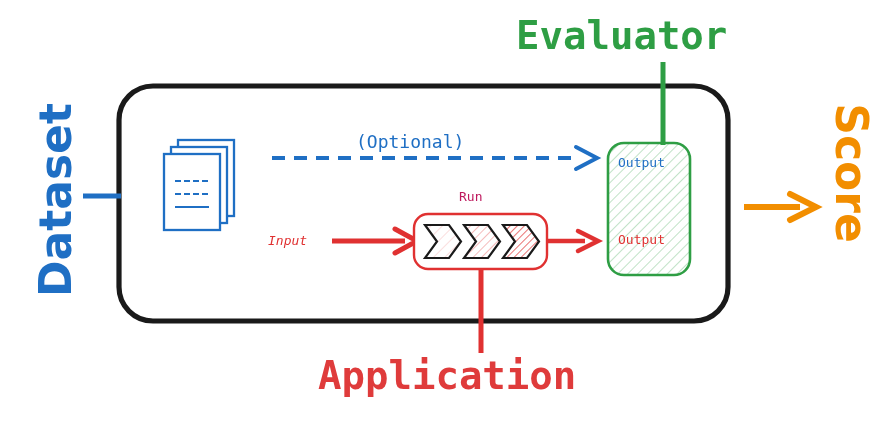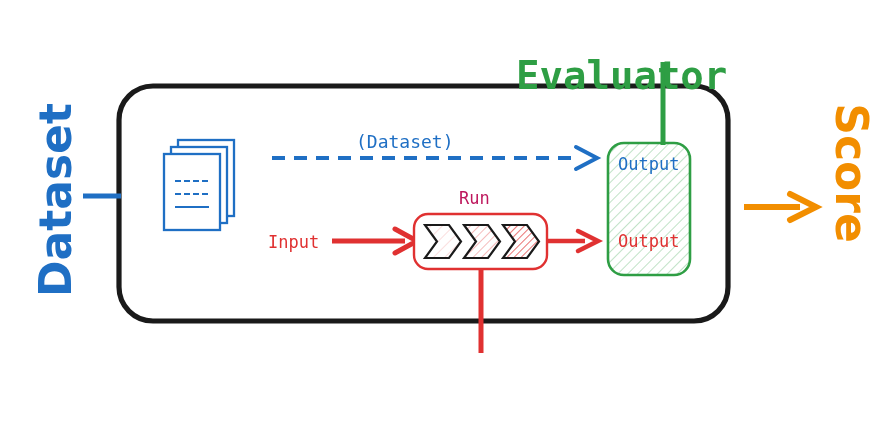--- a/index.html
+++ b/index.html
@@ -49,41 +49,40 @@
     transform-origin: center center;
     width: 160px;
     text-align: center;
     color: #f28e00;
   }
   
   .big-title {
     font-family: "DejaVu Sans Mono", "Liberation Mono", monospace;
     font-weight: bold;
     font-size: 39px;
-    margin-top: 40px;
   }
   #evaluator-title {
     left: 516px;
     top: 16px;
     color: #2e9e44;
   }
   #application-title {
     left: 318px;
     top: 356px;
     color: #df3b3b;
   }
   
   .small-label {
     font-family: "DejaVu Sans Mono", "Liberation Mono", monospace;
-    font-size: 17px;
+    font-size: 13px;
     font-weight: normal;
   }
   #examples-label { left: 150px; top: 244px; color: #1f6fc4; }
   #optional-label { left: 356px; top: 133px; color: #1f6fc4; font-size: 18px; }
-  #input-label    { left: 268px; top: 234px; color: #e03131; }
+  #input-label    { left: 268px; top: 234px; color: #e03131; font-style: italic; }
   #run-label      { left: 459px; top: 190px; color: #be185d; }
   #output-top-label    { left: 618px; top: 156px; color: #1f6fc4; }
   #output-bottom-label { left: 618px; top: 233px; color: #e03131; }
 </style>
 </head>
 <body>
 
 <div id="stage">
 
   <svg id="svg-layer" viewBox="0 0 887 421">
@@ -162,25 +161,26 @@
     <g>
       <line x1="744" y1="207" x2="800" y2="207" stroke="#f28e00" stroke-width="6"></line>
       <polyline points="790,194 816,207 790,220" fill="none" stroke="#f28e00" stroke-width="6" stroke-linecap="round" stroke-linejoin="miter"></polyline>
     </g>
   </svg>
 
   <div class="lbl side-title" id="dataset-title">Dataset</div>
 
   <div class="lbl big-title" id="evaluator-title">Evaluator</div>
 
+  <div class="lbl big-title" id="application-title">Application</div>
 
   <div class="lbl side-title" id="score-title">Score</div>
 
 
-  <div class="lbl small-label" id="optional-label">(Dataset)</div>
+  <div class="lbl small-label" id="optional-label">(Optional)</div>
 
   <div class="lbl small-label" id="input-label">Input</div>
 
   <div class="lbl small-label" id="run-label">Run</div>
 
   <div class="lbl small-label" id="output-top-label">Output</div>
 
   <div class="lbl small-label" id="output-bottom-label">Output</div>
 
 </div>

